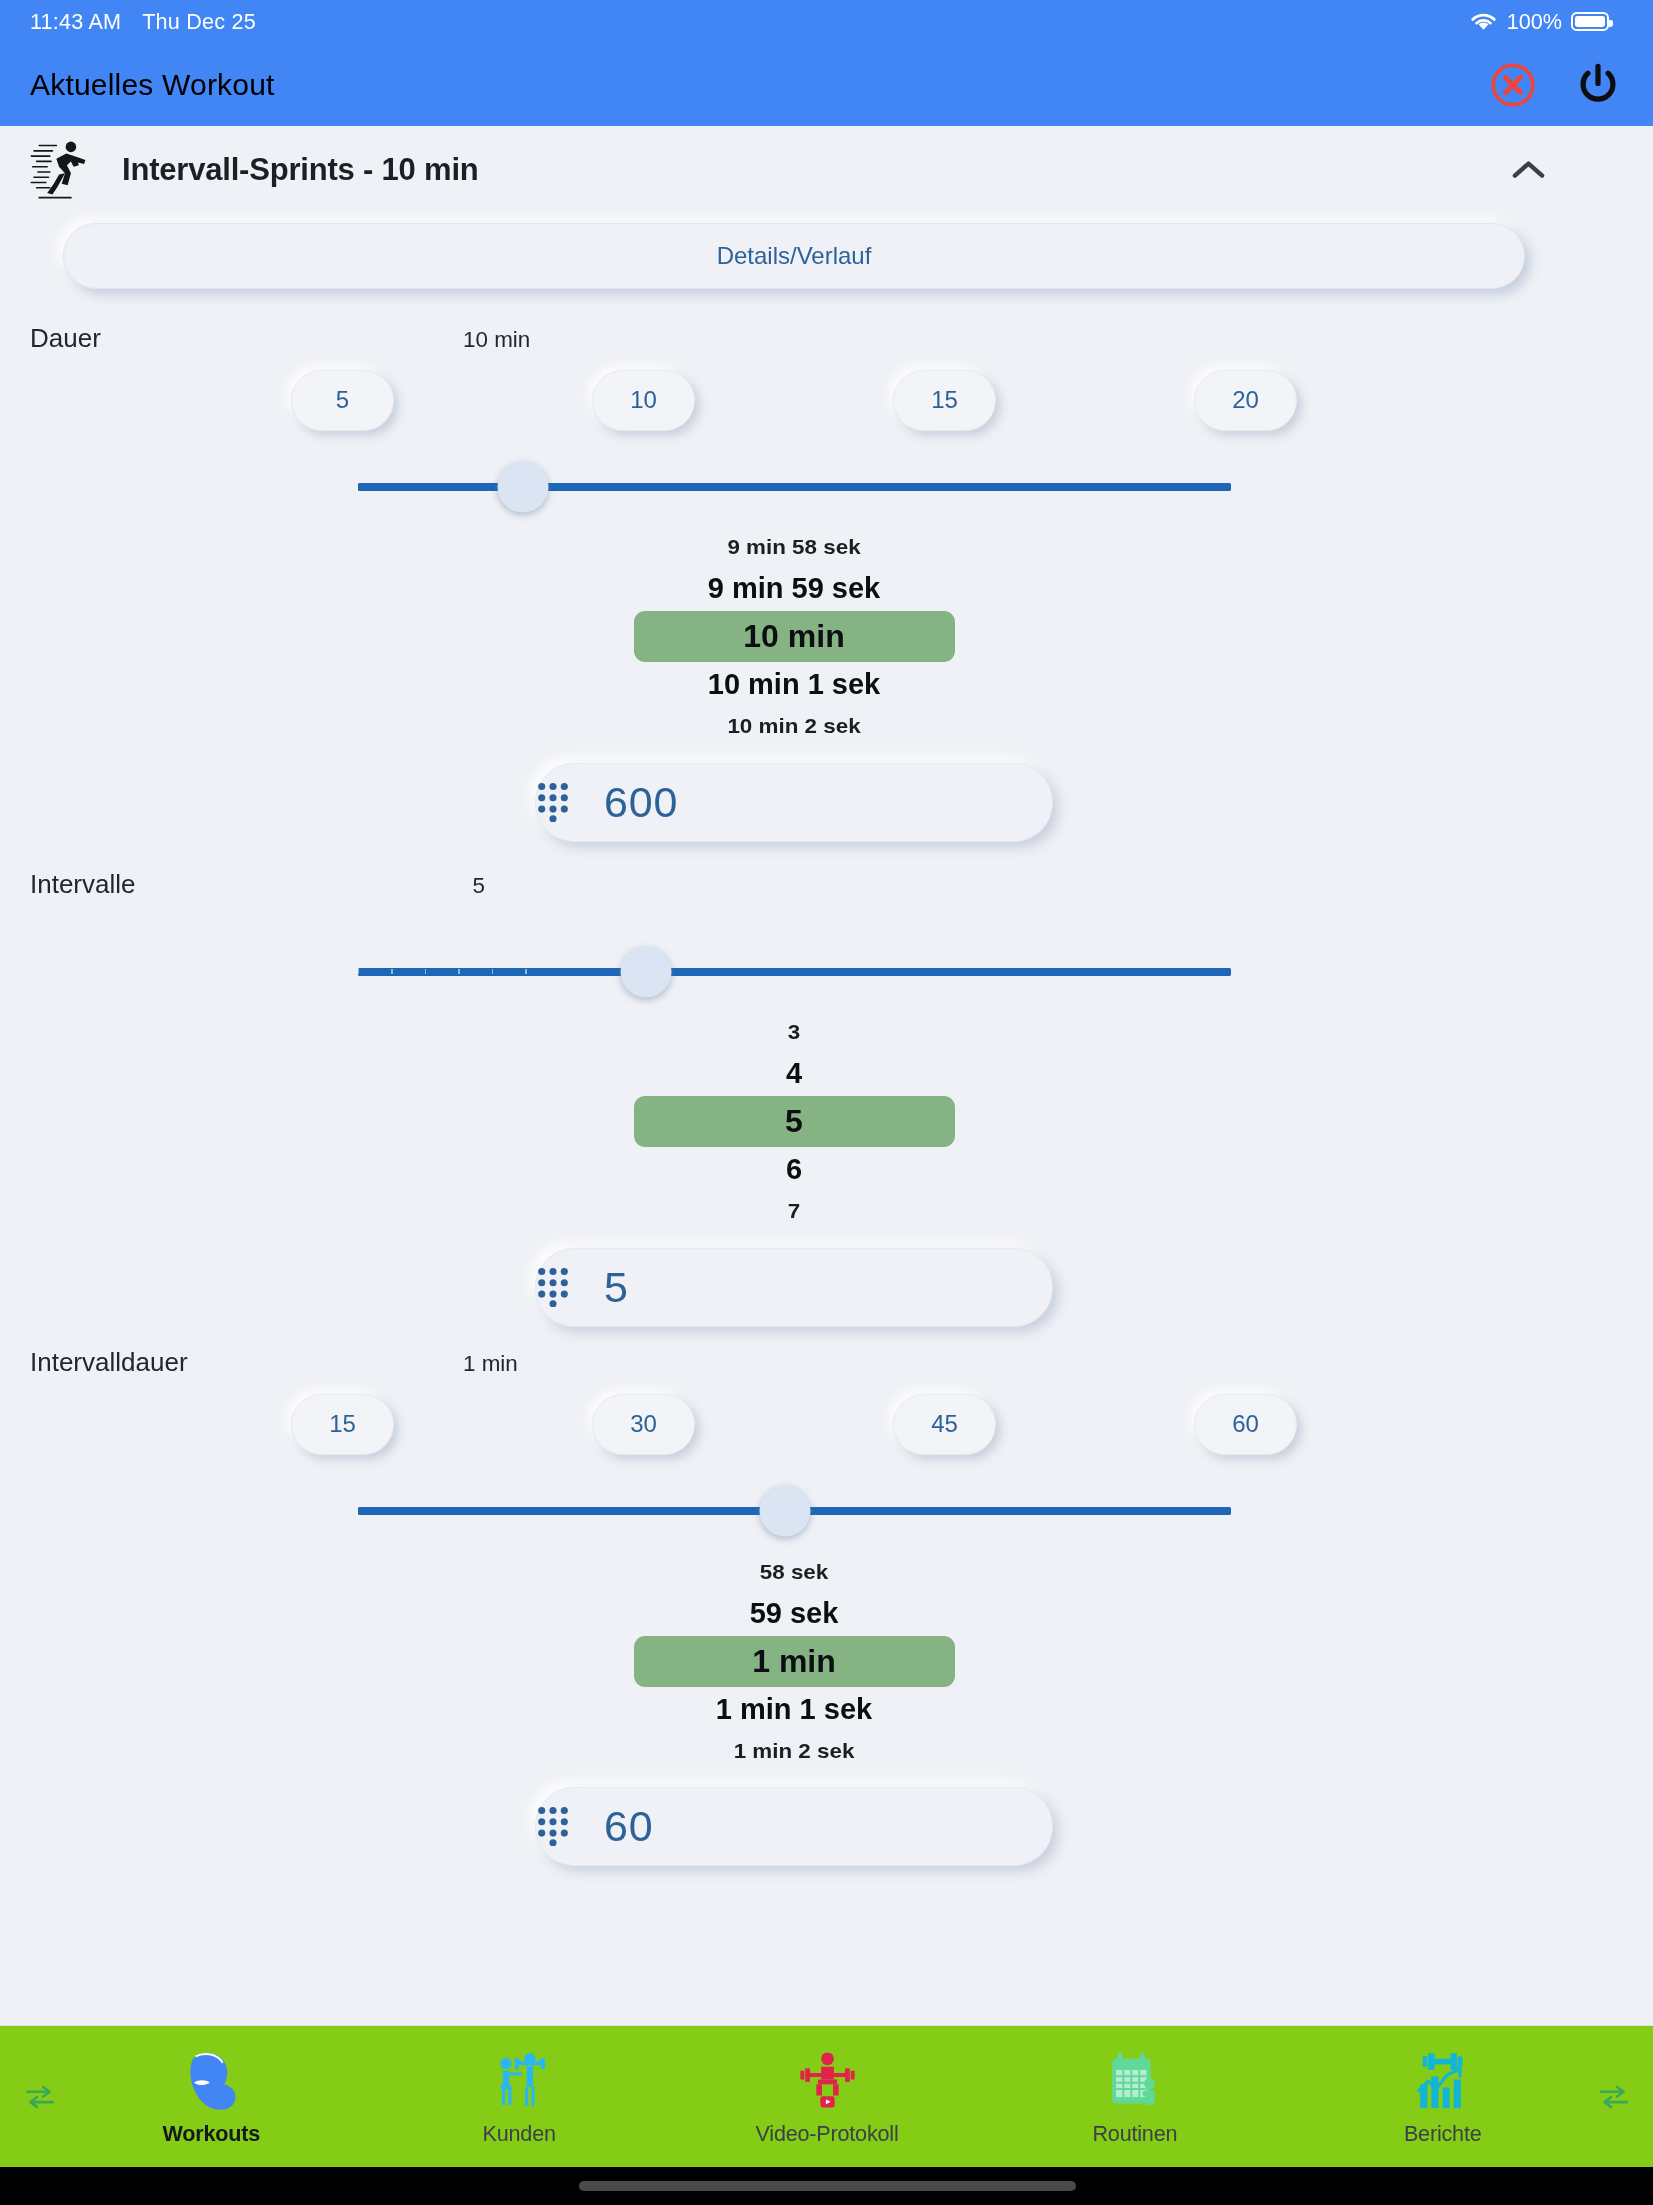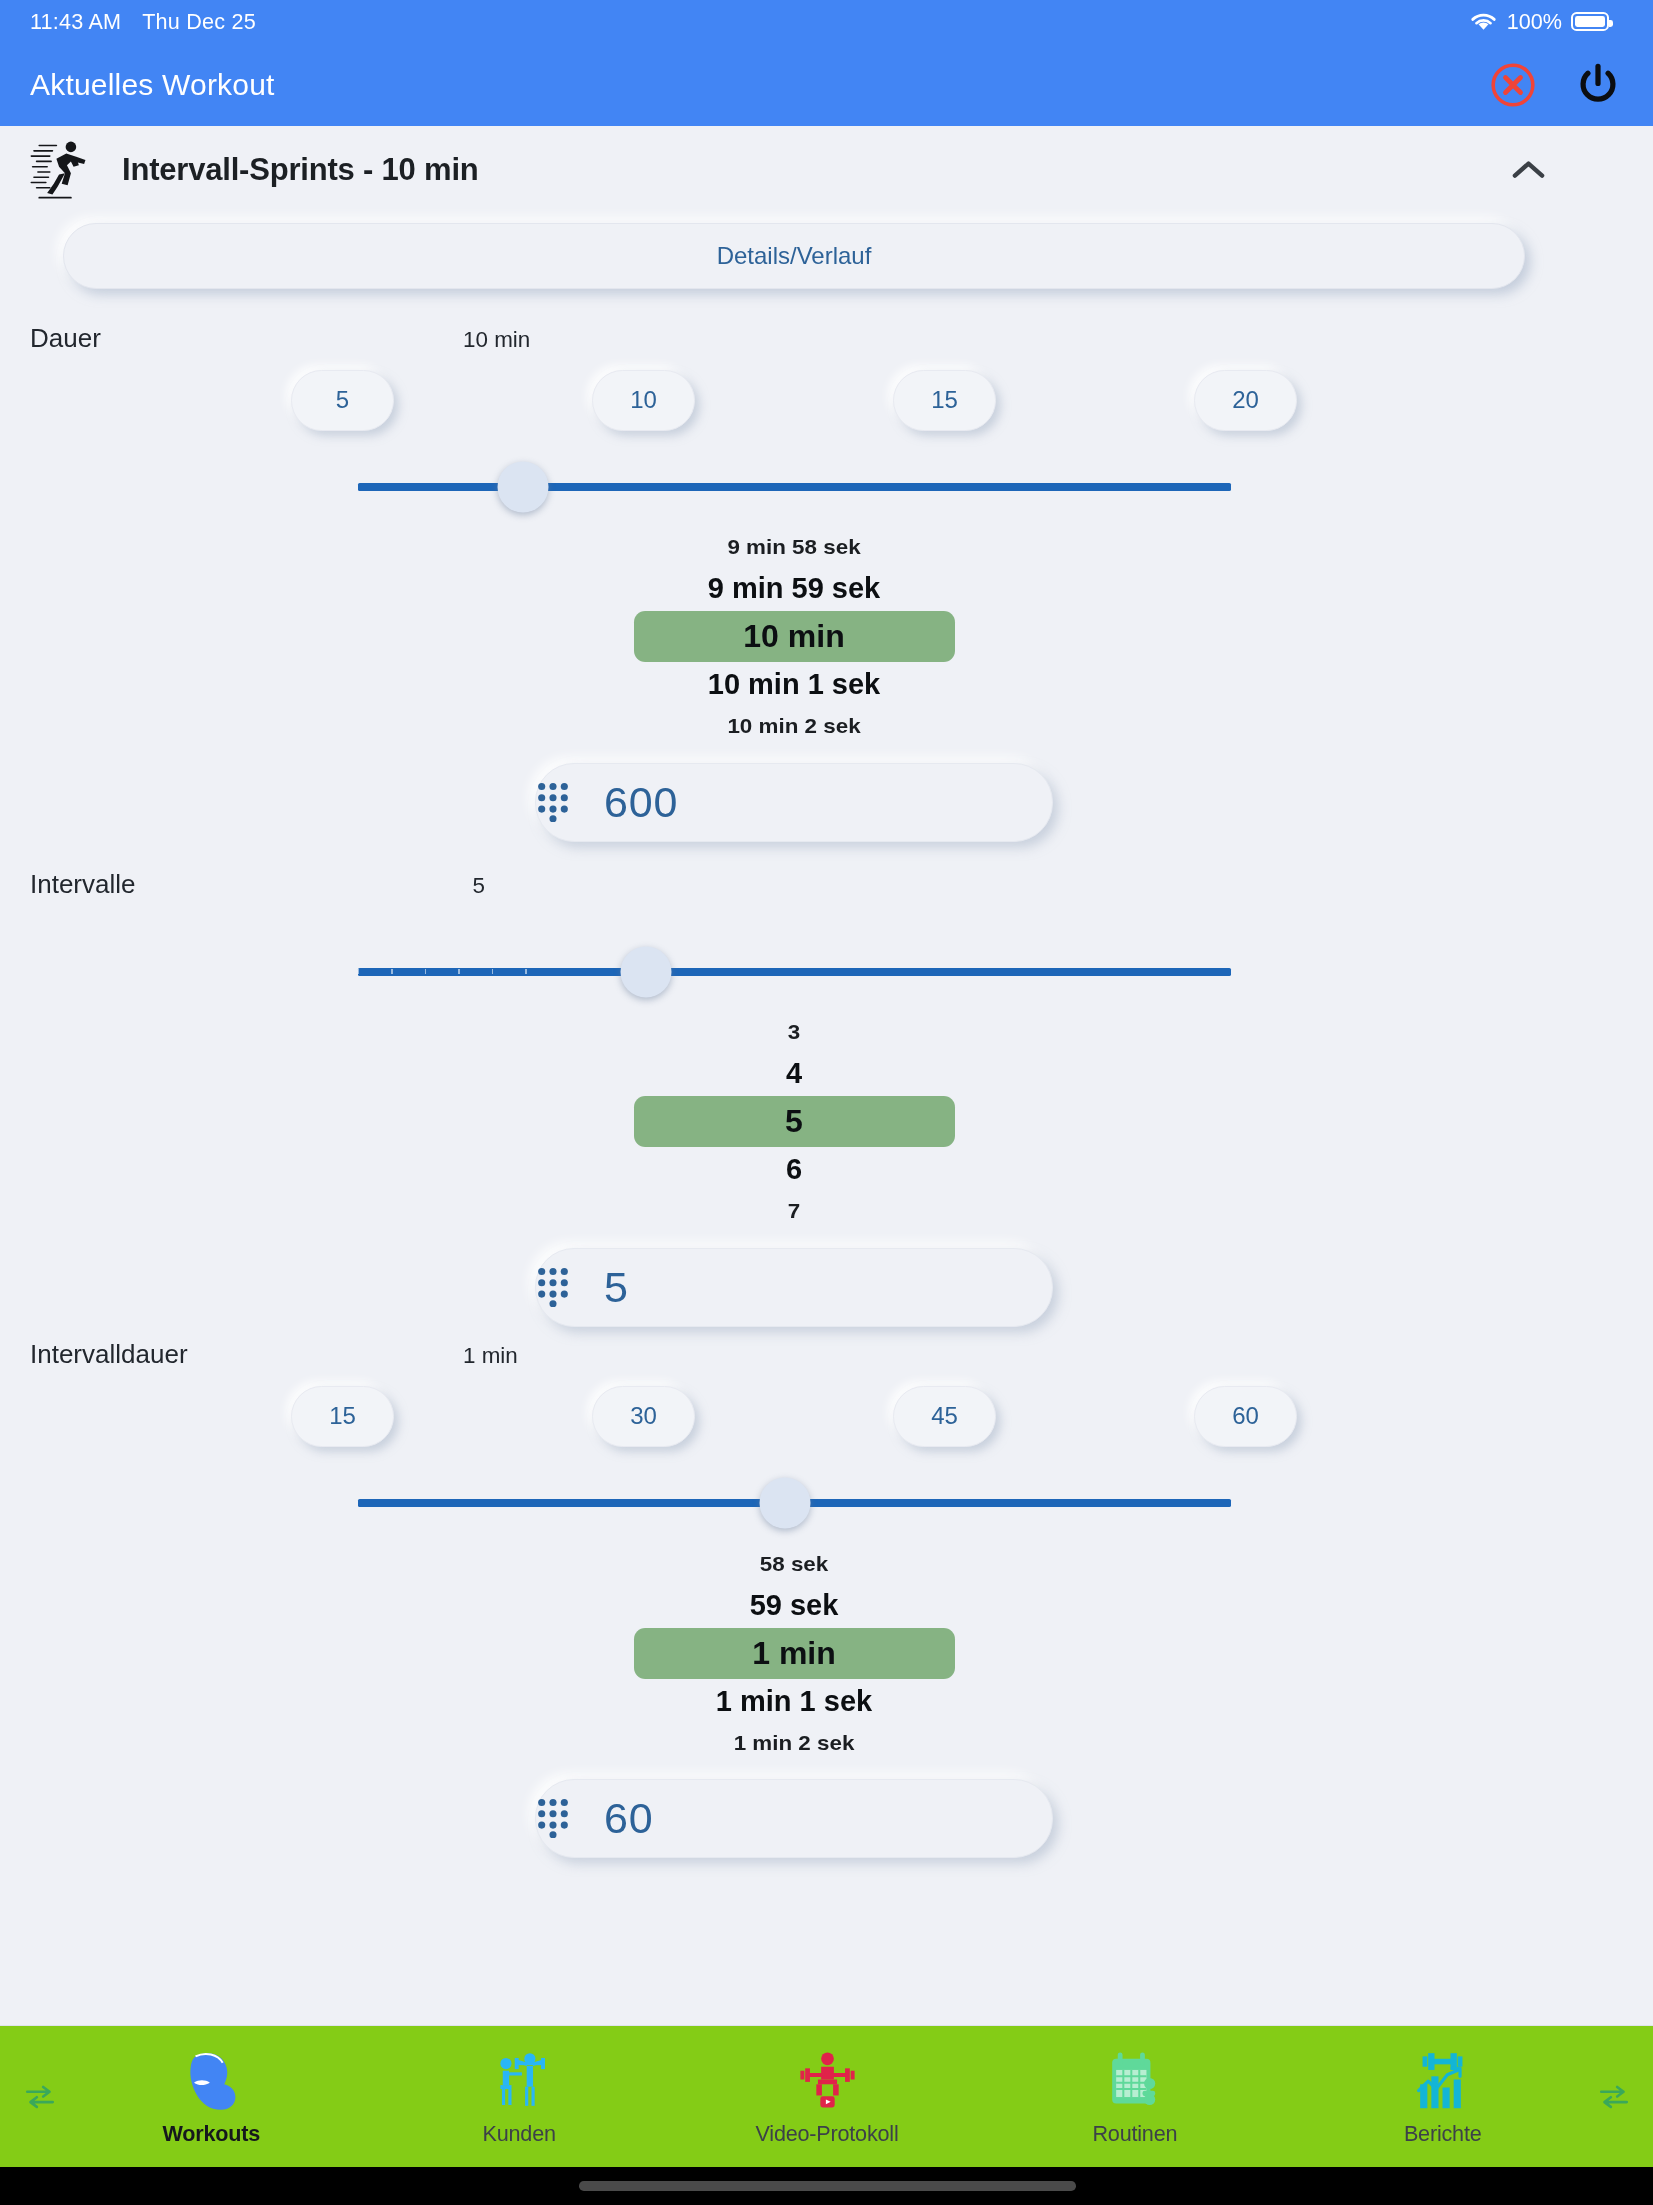--- a/index.html
+++ b/index.html
@@ -73,21 +73,21 @@
     position: absolute;
     top: 43px; left: 0;
     width: 1654px;
     height: 83px;
     background: #4285f4;
     display: flex;
     align-items: center;
     padding: 0 30px;
   }
   .nav-title {
-    color: #ffffff;
+    color: #000000;
     font-size: 30px;
     font-weight: 400;
     letter-spacing: 0.2px;
   }
   .nav-actions {
     margin-left: auto;
     display: flex;
     align-items: center;
     gap: 32px;
   }
@@ -486,21 +486,21 @@
                 <circle cx="21" cy="36" r="4.4"></circle>
                 <circle cx="35" cy="36" r="4.4"></circle>
               <circle cx="21" cy="48" r="4.4"></circle>
             </g>
           </svg>
         </span>
         <span class="val">5</span>
       </div>
     </div>
 
-    <div class="section" style="margin-top:12px;">
+    <div class="section" style="margin-top:20px;">
       <div class="field-label-row">
         <span class="field-label">Intervalldauer</span>
         <span class="field-value">1 min</span>
       </div>
       <div class="preset-row">
         <button class="chip">15</button>
         <button class="chip">30</button>
         <button class="chip">45</button>
         <button class="chip">60</button>
       </div>

